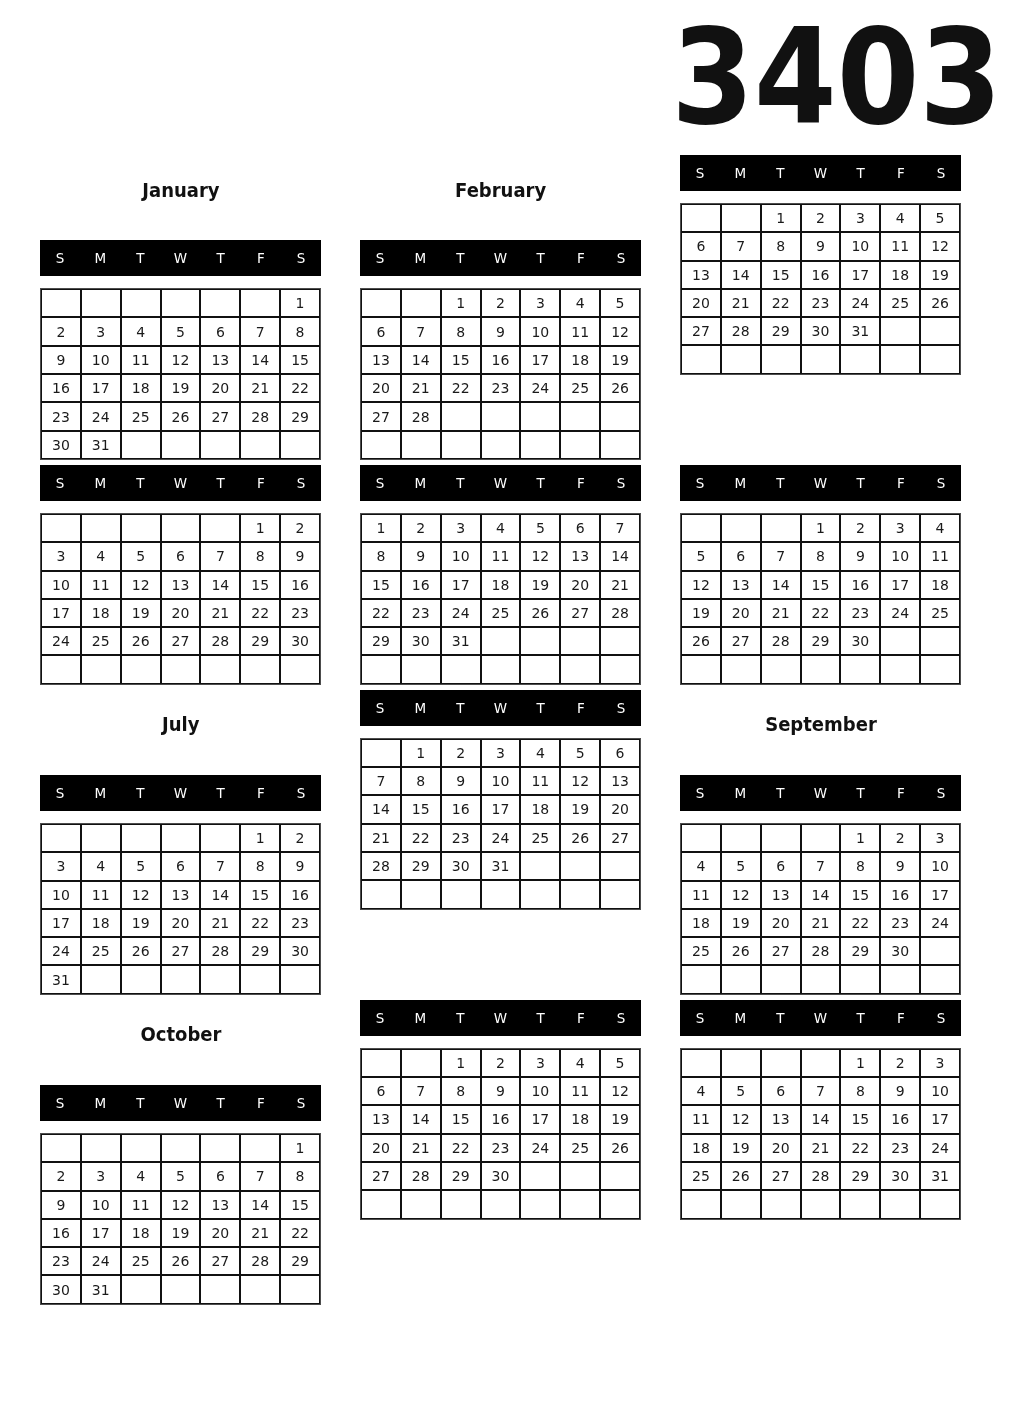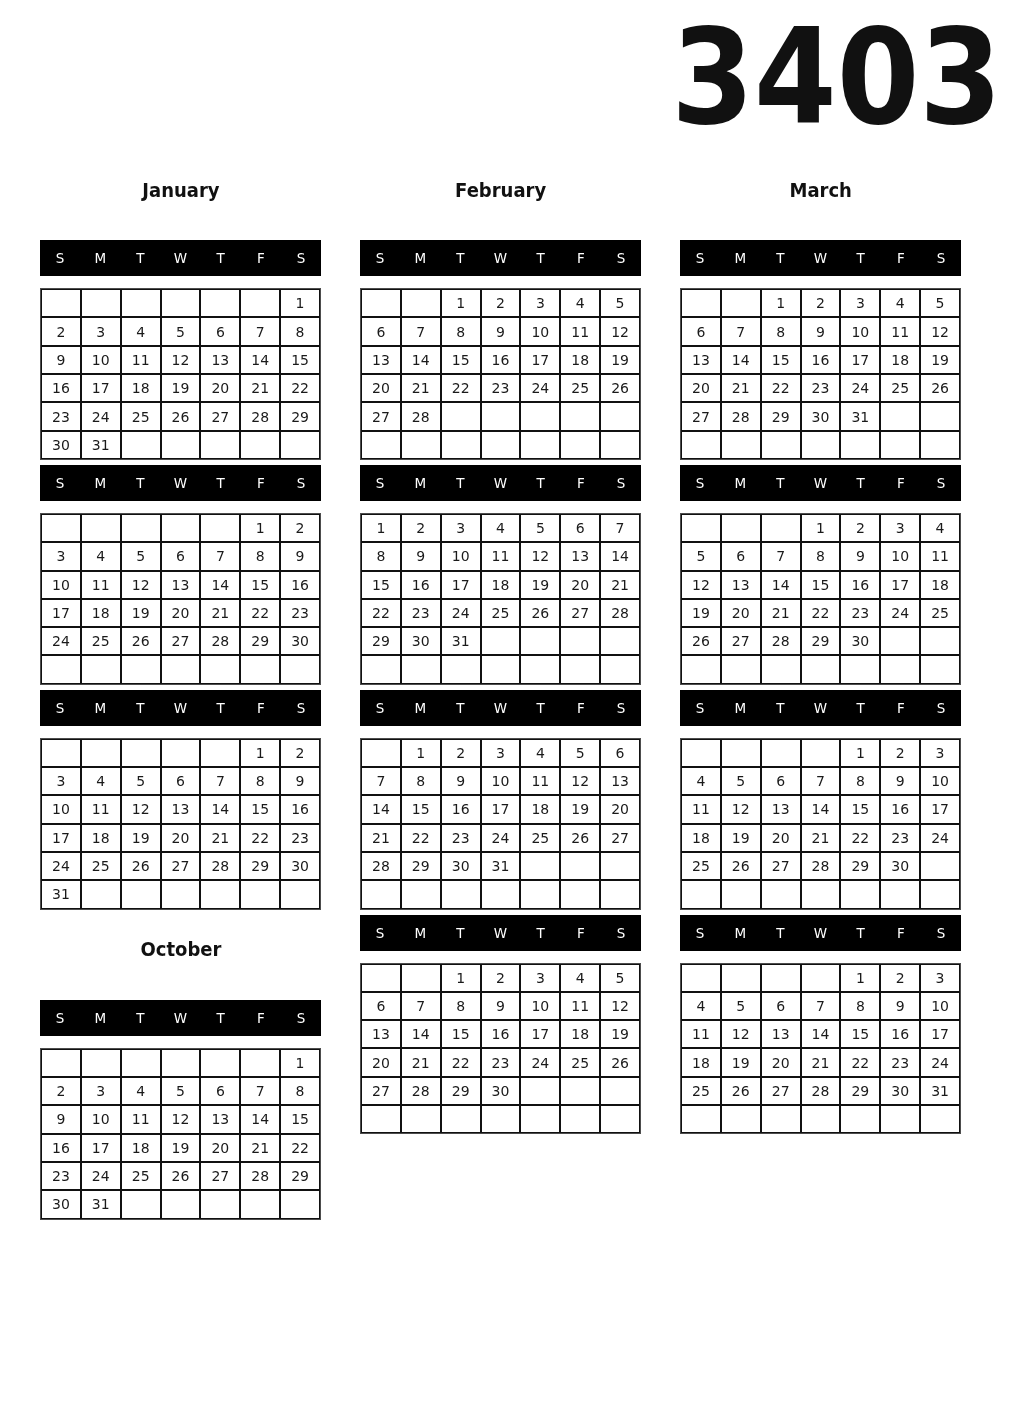--- a/index.html
+++ b/index.html
@@ -208,35 +208,262 @@
           <div class="cell"></div>
           <div class="cell"></div>
           <div class="cell"></div>
           <div class="cell"></div>
           <div class="cell"></div>
           <div class="cell"></div>
         </div>
   </section>
 
   <section class="month">
+    <div class="dow-bar">
+          <span class="dow">S</span>
+          <span class="dow">M</span>
+          <span class="dow">T</span>
+          <span class="dow">W</span>
+          <span class="dow">T</span>
+          <span class="dow">F</span>
+          <span class="dow">S</span>
+        </div>
+    <div class="month-grid">
+          <div class="cell"></div>
+          <div class="cell"></div>
+          <div class="cell">1</div>
+          <div class="cell">2</div>
+          <div class="cell">3</div>
+          <div class="cell">4</div>
+          <div class="cell">5</div>
+          <div class="cell">6</div>
+          <div class="cell">7</div>
+          <div class="cell">8</div>
+          <div class="cell">9</div>
+          <div class="cell">10</div>
+          <div class="cell">11</div>
+          <div class="cell">12</div>
+          <div class="cell">13</div>
+          <div class="cell">14</div>
+          <div class="cell">15</div>
+          <div class="cell">16</div>
+          <div class="cell">17</div>
+          <div class="cell">18</div>
+          <div class="cell">19</div>
+          <div class="cell">20</div>
+          <div class="cell">21</div>
+          <div class="cell">22</div>
+          <div class="cell">23</div>
+          <div class="cell">24</div>
+          <div class="cell">25</div>
+          <div class="cell">26</div>
+          <div class="cell">27</div>
+          <div class="cell">28</div>
+          <div class="cell">29</div>
+          <div class="cell">30</div>
+          <div class="cell">31</div>
+          <div class="cell"></div>
+          <div class="cell"></div>
+          <div class="cell"></div>
+          <div class="cell"></div>
+          <div class="cell"></div>
+          <div class="cell"></div>
+          <div class="cell"></div>
+          <div class="cell"></div>
+          <div class="cell"></div>
+        </div>
+  </section>
+
+  <section class="month">
+    <div class="dow-bar">
+          <span class="dow">S</span>
+          <span class="dow">M</span>
+          <span class="dow">T</span>
+          <span class="dow">W</span>
+          <span class="dow">T</span>
+          <span class="dow">F</span>
+          <span class="dow">S</span>
+        </div>
+    <div class="month-grid">
+          <div class="cell"></div>
+          <div class="cell"></div>
+          <div class="cell"></div>
+          <div class="cell"></div>
+          <div class="cell"></div>
+          <div class="cell">1</div>
+          <div class="cell">2</div>
+          <div class="cell">3</div>
+          <div class="cell">4</div>
+          <div class="cell">5</div>
+          <div class="cell">6</div>
+          <div class="cell">7</div>
+          <div class="cell">8</div>
+          <div class="cell">9</div>
+          <div class="cell">10</div>
+          <div class="cell">11</div>
+          <div class="cell">12</div>
+          <div class="cell">13</div>
+          <div class="cell">14</div>
+          <div class="cell">15</div>
+          <div class="cell">16</div>
+          <div class="cell">17</div>
+          <div class="cell">18</div>
+          <div class="cell">19</div>
+          <div class="cell">20</div>
+          <div class="cell">21</div>
+          <div class="cell">22</div>
+          <div class="cell">23</div>
+          <div class="cell">24</div>
+          <div class="cell">25</div>
+          <div class="cell">26</div>
+          <div class="cell">27</div>
+          <div class="cell">28</div>
+          <div class="cell">29</div>
+          <div class="cell">30</div>
+          <div class="cell"></div>
+          <div class="cell"></div>
+          <div class="cell"></div>
+          <div class="cell"></div>
+          <div class="cell"></div>
+          <div class="cell"></div>
+          <div class="cell"></div>
+        </div>
+  </section>
+
+  <section class="month">
+    <div class="dow-bar">
+          <span class="dow">S</span>
+          <span class="dow">M</span>
+          <span class="dow">T</span>
+          <span class="dow">W</span>
+          <span class="dow">T</span>
+          <span class="dow">F</span>
+          <span class="dow">S</span>
+        </div>
+    <div class="month-grid">
+          <div class="cell">1</div>
+          <div class="cell">2</div>
+          <div class="cell">3</div>
+          <div class="cell">4</div>
+          <div class="cell">5</div>
+          <div class="cell">6</div>
+          <div class="cell">7</div>
+          <div class="cell">8</div>
+          <div class="cell">9</div>
+          <div class="cell">10</div>
+          <div class="cell">11</div>
+          <div class="cell">12</div>
+          <div class="cell">13</div>
+          <div class="cell">14</div>
+          <div class="cell">15</div>
+          <div class="cell">16</div>
+          <div class="cell">17</div>
+          <div class="cell">18</div>
+          <div class="cell">19</div>
+          <div class="cell">20</div>
+          <div class="cell">21</div>
+          <div class="cell">22</div>
+          <div class="cell">23</div>
+          <div class="cell">24</div>
+          <div class="cell">25</div>
+          <div class="cell">26</div>
+          <div class="cell">27</div>
+          <div class="cell">28</div>
+          <div class="cell">29</div>
+          <div class="cell">30</div>
+          <div class="cell">31</div>
+          <div class="cell"></div>
+          <div class="cell"></div>
+          <div class="cell"></div>
+          <div class="cell"></div>
+          <div class="cell"></div>
+          <div class="cell"></div>
+          <div class="cell"></div>
+          <div class="cell"></div>
+          <div class="cell"></div>
+          <div class="cell"></div>
+          <div class="cell"></div>
+        </div>
+  </section>
+
+  <section class="month">
+    <div class="dow-bar">
+          <span class="dow">S</span>
+          <span class="dow">M</span>
+          <span class="dow">T</span>
+          <span class="dow">W</span>
+          <span class="dow">T</span>
+          <span class="dow">F</span>
+          <span class="dow">S</span>
+        </div>
+    <div class="month-grid">
+          <div class="cell"></div>
+          <div class="cell"></div>
+          <div class="cell"></div>
+          <div class="cell">1</div>
+          <div class="cell">2</div>
+          <div class="cell">3</div>
+          <div class="cell">4</div>
+          <div class="cell">5</div>
+          <div class="cell">6</div>
+          <div class="cell">7</div>
+          <div class="cell">8</div>
+          <div class="cell">9</div>
+          <div class="cell">10</div>
+          <div class="cell">11</div>
+          <div class="cell">12</div>
+          <div class="cell">13</div>
+          <div class="cell">14</div>
+          <div class="cell">15</div>
+          <div class="cell">16</div>
+          <div class="cell">17</div>
+          <div class="cell">18</div>
+          <div class="cell">19</div>
+          <div class="cell">20</div>
+          <div class="cell">21</div>
+          <div class="cell">22</div>
+          <div class="cell">23</div>
+          <div class="cell">24</div>
+          <div class="cell">25</div>
+          <div class="cell">26</div>
+          <div class="cell">27</div>
+          <div class="cell">28</div>
+          <div class="cell">29</div>
+          <div class="cell">30</div>
+          <div class="cell"></div>
+          <div class="cell"></div>
+          <div class="cell"></div>
+          <div class="cell"></div>
+          <div class="cell"></div>
+          <div class="cell"></div>
+          <div class="cell"></div>
+          <div class="cell"></div>
+          <div class="cell"></div>
+        </div>
+  </section>
+
+  <section class="month">
     <h2 class="month-title">
-      <span class="squeeze">March</span>
+      <span class="squeeze">July</span>
     </h2>
     <div class="dow-bar">
           <span class="dow">S</span>
           <span class="dow">M</span>
           <span class="dow">T</span>
           <span class="dow">W</span>
           <span class="dow">T</span>
           <span class="dow">F</span>
           <span class="dow">S</span>
         </div>
     <div class="month-grid">
           <div class="cell"></div>
           <div class="cell"></div>
+          <div class="cell"></div>
+          <div class="cell"></div>
+          <div class="cell"></div>
           <div class="cell">1</div>
           <div class="cell">2</div>
           <div class="cell">3</div>
           <div class="cell">4</div>
           <div class="cell">5</div>
           <div class="cell">6</div>
           <div class="cell">7</div>
           <div class="cell">8</div>
           <div class="cell">9</div>
           <div class="cell">10</div>
@@ -260,93 +487,35 @@
           <div class="cell">28</div>
           <div class="cell">29</div>
           <div class="cell">30</div>
           <div class="cell">31</div>
           <div class="cell"></div>
           <div class="cell"></div>
           <div class="cell"></div>
           <div class="cell"></div>
           <div class="cell"></div>
           <div class="cell"></div>
-          <div class="cell"></div>
-          <div class="cell"></div>
-          <div class="cell"></div>
-        </div>
-  </section>
-
-  <section class="month">
-    <div class="dow-bar">
-          <span class="dow">S</span>
-          <span class="dow">M</span>
-          <span class="dow">T</span>
-          <span class="dow">W</span>
-          <span class="dow">T</span>
-          <span class="dow">F</span>
-          <span class="dow">S</span>
-        </div>
-    <div class="month-grid">
-          <div class="cell"></div>
-          <div class="cell"></div>
-          <div class="cell"></div>
-          <div class="cell"></div>
-          <div class="cell"></div>
-          <div class="cell">1</div>
-          <div class="cell">2</div>
-          <div class="cell">3</div>
-          <div class="cell">4</div>
-          <div class="cell">5</div>
-          <div class="cell">6</div>
-          <div class="cell">7</div>
-          <div class="cell">8</div>
-          <div class="cell">9</div>
-          <div class="cell">10</div>
-          <div class="cell">11</div>
-          <div class="cell">12</div>
-          <div class="cell">13</div>
-          <div class="cell">14</div>
-          <div class="cell">15</div>
-          <div class="cell">16</div>
-          <div class="cell">17</div>
-          <div class="cell">18</div>
-          <div class="cell">19</div>
-          <div class="cell">20</div>
-          <div class="cell">21</div>
-          <div class="cell">22</div>
-          <div class="cell">23</div>
-          <div class="cell">24</div>
-          <div class="cell">25</div>
-          <div class="cell">26</div>
-          <div class="cell">27</div>
-          <div class="cell">28</div>
-          <div class="cell">29</div>
-          <div class="cell">30</div>
-          <div class="cell"></div>
-          <div class="cell"></div>
-          <div class="cell"></div>
-          <div class="cell"></div>
-          <div class="cell"></div>
-          <div class="cell"></div>
-          <div class="cell"></div>
-        </div>
-  </section>
-
-  <section class="month">
-    <div class="dow-bar">
-          <span class="dow">S</span>
-          <span class="dow">M</span>
-          <span class="dow">T</span>
-          <span class="dow">W</span>
-          <span class="dow">T</span>
-          <span class="dow">F</span>
-          <span class="dow">S</span>
-        </div>
-    <div class="month-grid">
+        </div>
+  </section>
+
+  <section class="month">
+    <div class="dow-bar">
+          <span class="dow">S</span>
+          <span class="dow">M</span>
+          <span class="dow">T</span>
+          <span class="dow">W</span>
+          <span class="dow">T</span>
+          <span class="dow">F</span>
+          <span class="dow">S</span>
+        </div>
+    <div class="month-grid">
+          <div class="cell"></div>
           <div class="cell">1</div>
           <div class="cell">2</div>
           <div class="cell">3</div>
           <div class="cell">4</div>
           <div class="cell">5</div>
           <div class="cell">6</div>
           <div class="cell">7</div>
           <div class="cell">8</div>
           <div class="cell">9</div>
           <div class="cell">10</div>
@@ -374,193 +543,27 @@
           <div class="cell"></div>
           <div class="cell"></div>
           <div class="cell"></div>
           <div class="cell"></div>
           <div class="cell"></div>
           <div class="cell"></div>
           <div class="cell"></div>
           <div class="cell"></div>
           <div class="cell"></div>
           <div class="cell"></div>
-          <div class="cell"></div>
-        </div>
-  </section>
-
-  <section class="month">
-    <div class="dow-bar">
-          <span class="dow">S</span>
-          <span class="dow">M</span>
-          <span class="dow">T</span>
-          <span class="dow">W</span>
-          <span class="dow">T</span>
-          <span class="dow">F</span>
-          <span class="dow">S</span>
-        </div>
-    <div class="month-grid">
-          <div class="cell"></div>
-          <div class="cell"></div>
-          <div class="cell"></div>
-          <div class="cell">1</div>
-          <div class="cell">2</div>
-          <div class="cell">3</div>
-          <div class="cell">4</div>
-          <div class="cell">5</div>
-          <div class="cell">6</div>
-          <div class="cell">7</div>
-          <div class="cell">8</div>
-          <div class="cell">9</div>
-          <div class="cell">10</div>
-          <div class="cell">11</div>
-          <div class="cell">12</div>
-          <div class="cell">13</div>
-          <div class="cell">14</div>
-          <div class="cell">15</div>
-          <div class="cell">16</div>
-          <div class="cell">17</div>
-          <div class="cell">18</div>
-          <div class="cell">19</div>
-          <div class="cell">20</div>
-          <div class="cell">21</div>
-          <div class="cell">22</div>
-          <div class="cell">23</div>
-          <div class="cell">24</div>
-          <div class="cell">25</div>
-          <div class="cell">26</div>
-          <div class="cell">27</div>
-          <div class="cell">28</div>
-          <div class="cell">29</div>
-          <div class="cell">30</div>
-          <div class="cell"></div>
-          <div class="cell"></div>
-          <div class="cell"></div>
-          <div class="cell"></div>
-          <div class="cell"></div>
-          <div class="cell"></div>
-          <div class="cell"></div>
-          <div class="cell"></div>
-          <div class="cell"></div>
-        </div>
-  </section>
-
-  <section class="month">
-    <div class="dow-bar">
-          <span class="dow">S</span>
-          <span class="dow">M</span>
-          <span class="dow">T</span>
-          <span class="dow">W</span>
-          <span class="dow">T</span>
-          <span class="dow">F</span>
-          <span class="dow">S</span>
-        </div>
-    <div class="month-grid">
-          <div class="cell"></div>
-          <div class="cell"></div>
-          <div class="cell"></div>
-          <div class="cell"></div>
-          <div class="cell"></div>
-          <div class="cell">1</div>
-          <div class="cell">2</div>
-          <div class="cell">3</div>
-          <div class="cell">4</div>
-          <div class="cell">5</div>
-          <div class="cell">6</div>
-          <div class="cell">7</div>
-          <div class="cell">8</div>
-          <div class="cell">9</div>
-          <div class="cell">10</div>
-          <div class="cell">11</div>
-          <div class="cell">12</div>
-          <div class="cell">13</div>
-          <div class="cell">14</div>
-          <div class="cell">15</div>
-          <div class="cell">16</div>
-          <div class="cell">17</div>
-          <div class="cell">18</div>
-          <div class="cell">19</div>
-          <div class="cell">20</div>
-          <div class="cell">21</div>
-          <div class="cell">22</div>
-          <div class="cell">23</div>
-          <div class="cell">24</div>
-          <div class="cell">25</div>
-          <div class="cell">26</div>
-          <div class="cell">27</div>
-          <div class="cell">28</div>
-          <div class="cell">29</div>
-          <div class="cell">30</div>
-          <div class="cell">31</div>
-          <div class="cell"></div>
-          <div class="cell"></div>
-          <div class="cell"></div>
-          <div class="cell"></div>
-          <div class="cell"></div>
-          <div class="cell"></div>
-        </div>
-  </section>
-
-  <section class="month">
-    <div class="dow-bar">
-          <span class="dow">S</span>
-          <span class="dow">M</span>
-          <span class="dow">T</span>
-          <span class="dow">W</span>
-          <span class="dow">T</span>
-          <span class="dow">F</span>
-          <span class="dow">S</span>
-        </div>
-    <div class="month-grid">
-          <div class="cell"></div>
-          <div class="cell">1</div>
-          <div class="cell">2</div>
-          <div class="cell">3</div>
-          <div class="cell">4</div>
-          <div class="cell">5</div>
-          <div class="cell">6</div>
-          <div class="cell">7</div>
-          <div class="cell">8</div>
-          <div class="cell">9</div>
-          <div class="cell">10</div>
-          <div class="cell">11</div>
-          <div class="cell">12</div>
-          <div class="cell">13</div>
-          <div class="cell">14</div>
-          <div class="cell">15</div>
-          <div class="cell">16</div>
-          <div class="cell">17</div>
-          <div class="cell">18</div>
-          <div class="cell">19</div>
-          <div class="cell">20</div>
-          <div class="cell">21</div>
-          <div class="cell">22</div>
-          <div class="cell">23</div>
-          <div class="cell">24</div>
-          <div class="cell">25</div>
-          <div class="cell">26</div>
-          <div class="cell">27</div>
-          <div class="cell">28</div>
-          <div class="cell">29</div>
-          <div class="cell">30</div>
-          <div class="cell">31</div>
-          <div class="cell"></div>
-          <div class="cell"></div>
-          <div class="cell"></div>
-          <div class="cell"></div>
-          <div class="cell"></div>
-          <div class="cell"></div>
-          <div class="cell"></div>
-          <div class="cell"></div>
-          <div class="cell"></div>
-          <div class="cell"></div>
-        </div>
-  </section>
-
-  <section class="month">
+        </div>
+  </section>
+
+  <section class="month">
+    <h2 class="month-title">
+      <span class="squeeze">September</span>
+    </h2>
     <div class="dow-bar">
           <span class="dow">S</span>
           <span class="dow">M</span>
           <span class="dow">T</span>
           <span class="dow">W</span>
           <span class="dow">T</span>
           <span class="dow">F</span>
           <span class="dow">S</span>
         </div>
     <div class="month-grid">

